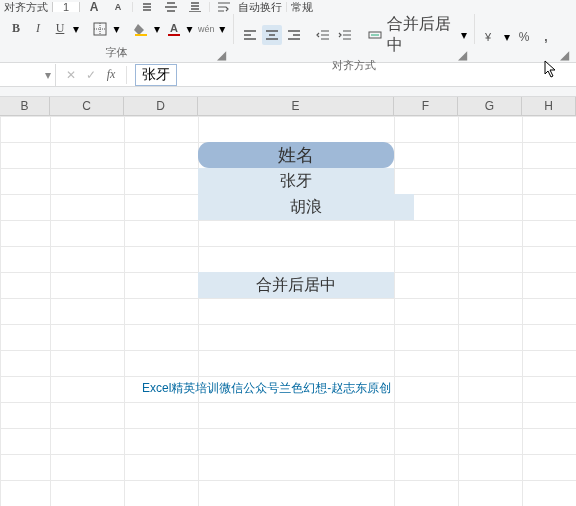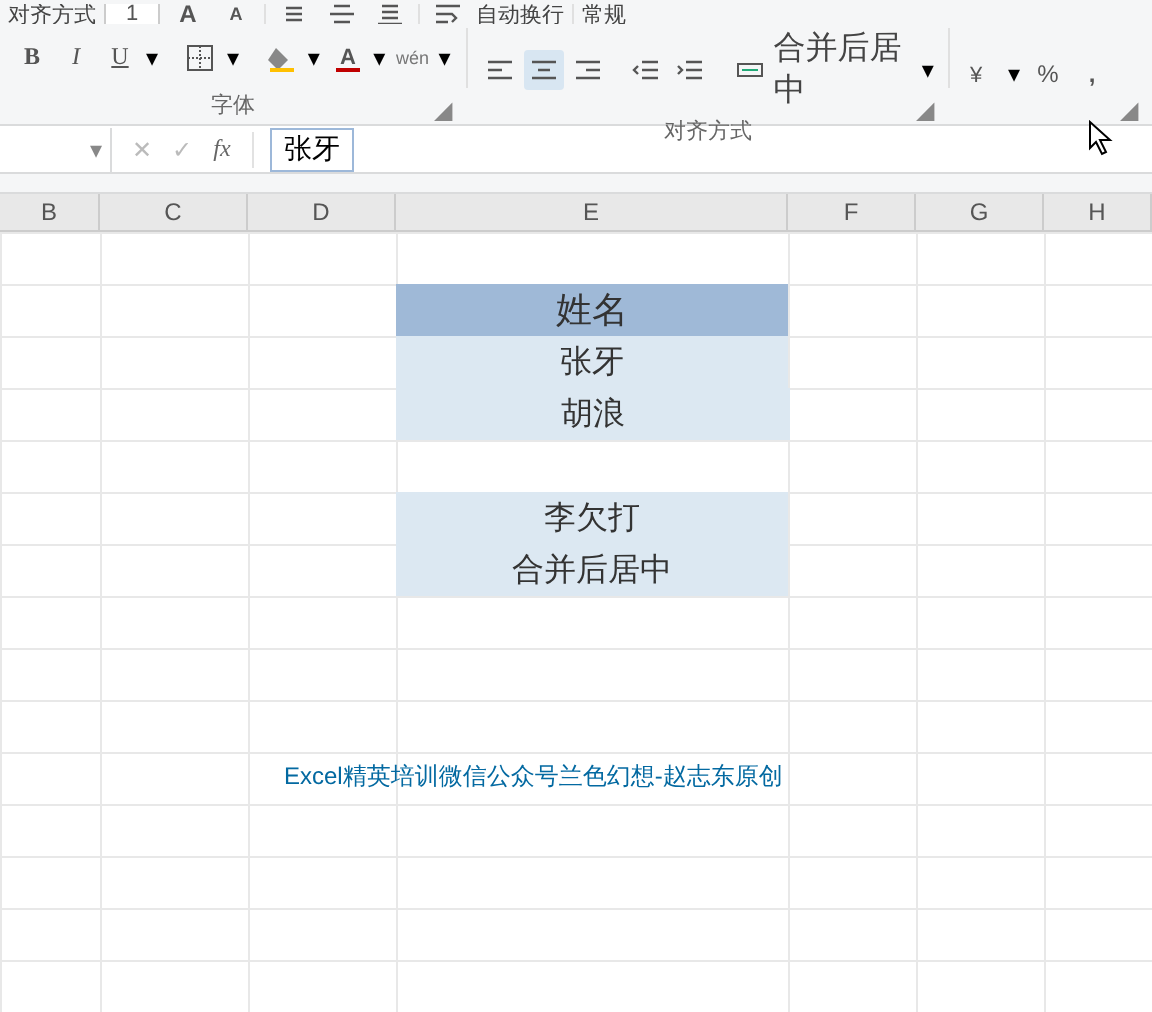--- a/index.html
+++ b/index.html
@@ -234,24 +234,23 @@
     <div class="gh" style="top: 130px;"></div>
     <div class="gh" style="top: 156px;"></div>
     <div class="gh" style="top: 182px;"></div>
     <div class="gh" style="top: 208px;"></div>
     <div class="gh" style="top: 234px;"></div>
     <div class="gh" style="top: 260px;"></div>
     <div class="gh" style="top: 286px;"></div>
     <div class="gh" style="top: 312px;"></div>
     <div class="gh" style="top: 338px;"></div>
     <div class="gh" style="top: 364px;"></div>
-    <div class="cell hdrcell" style="left: 198px; width: 196px; top: 26px; height: 26px;">姓名</div>
+    <div class="cell hdrcell" style="left: 198px; width: 196px; top: 26px; height: 26px; border-radius: 11px;">姓名</div>
     <div class="cell bandcell" style="left: 198px; width: 196px; top: 52px; height: 26px;">张牙</div>
-    <div class="cell bandcell" style="left: 198px; width: 197px; top: 78px; height: 26px;">胡浪</div>
-    <div class="cell bandcell" style="left: 198px; width: 196px; top: 130px; height: 26px;">李欠打</div>
+    <div class="cell bandcell" style="left: 198px; width: 216px; top: 78px; height: 26px;">胡浪</div>
     <div class="cell bandcell" style="left: 198px; width: 196px; top: 156px; height: 26px;">合并后居中</div>
     <div class="wm" style="left: 142px; top: 264px;">Excel精英培训微信公众号兰色幻想-赵志东原创</div>
   </div>
 
 <span class="cursor-ptr">
   <svg width="14" height="18">
       <path d="M1 1l0 13 3-3 3 6 2-1-3-6 5 0z" fill="#fff" stroke="#000" stroke-width="1"></path>
     </svg>
 </span>
 

